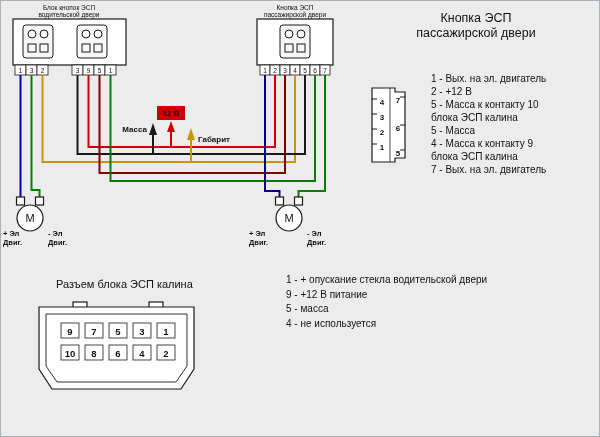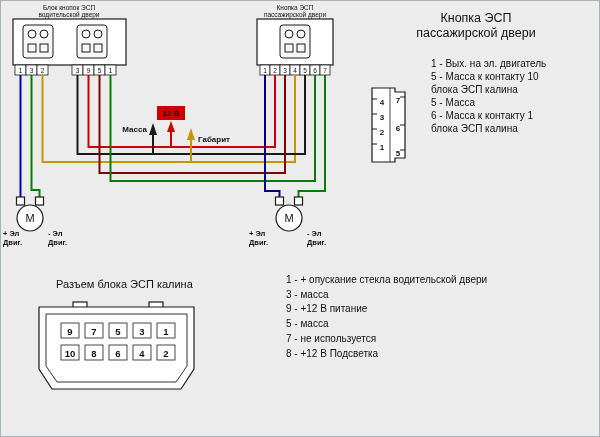--- a/index.html
+++ b/index.html
@@ -206,31 +206,31 @@
         <text class="t-num" x="165" y="355.5">2</text>
       </g>
     </g>
   </svg>
 
   <div class="overlay r-title" style="left:400px;top:10px;">
     <div>Кнопка ЭСП</div>
     <div>пассажирской двери</div>
   </div>
 
-  <div class="overlay list r-list" style="left:430px;top:56px;width:165px;">
+  <div class="overlay list r-list" style="left:430px;top:71px;width:165px;">
     <div class="li">1 - Вых. на эл. двигатель</div>
+    <div class="li">2 - +12 В</div>
     <div class="li">5 - Масса к контакту 10
 блока ЭСП калина</div>
     <div class="li">5 - Масса</div>
-    <div class="li">6 - Масса к контакту 1
+    <div class="li">4 - Масса к контакту 9
 блока ЭСП калина</div>
+    <div class="li">7 - Вых. на эл. двигатель</div>
   </div>
 
   <div class="overlay list b-list" style="left:285px;top:272px;width:312px;">
     <div class="li">1 - + опускание стекла водительской двери</div>
-    <div class="li">3 - масса</div>
     <div class="li">9 - +12 В питание</div>
     <div class="li">5 - масса</div>
-    <div class="li">7 - не используется</div>
-    <div class="li">8 - +12 В Подсветка</div>
+    <div class="li">4 - не используется</div>
   </div>
 
 </div>
 
 </body></html>

